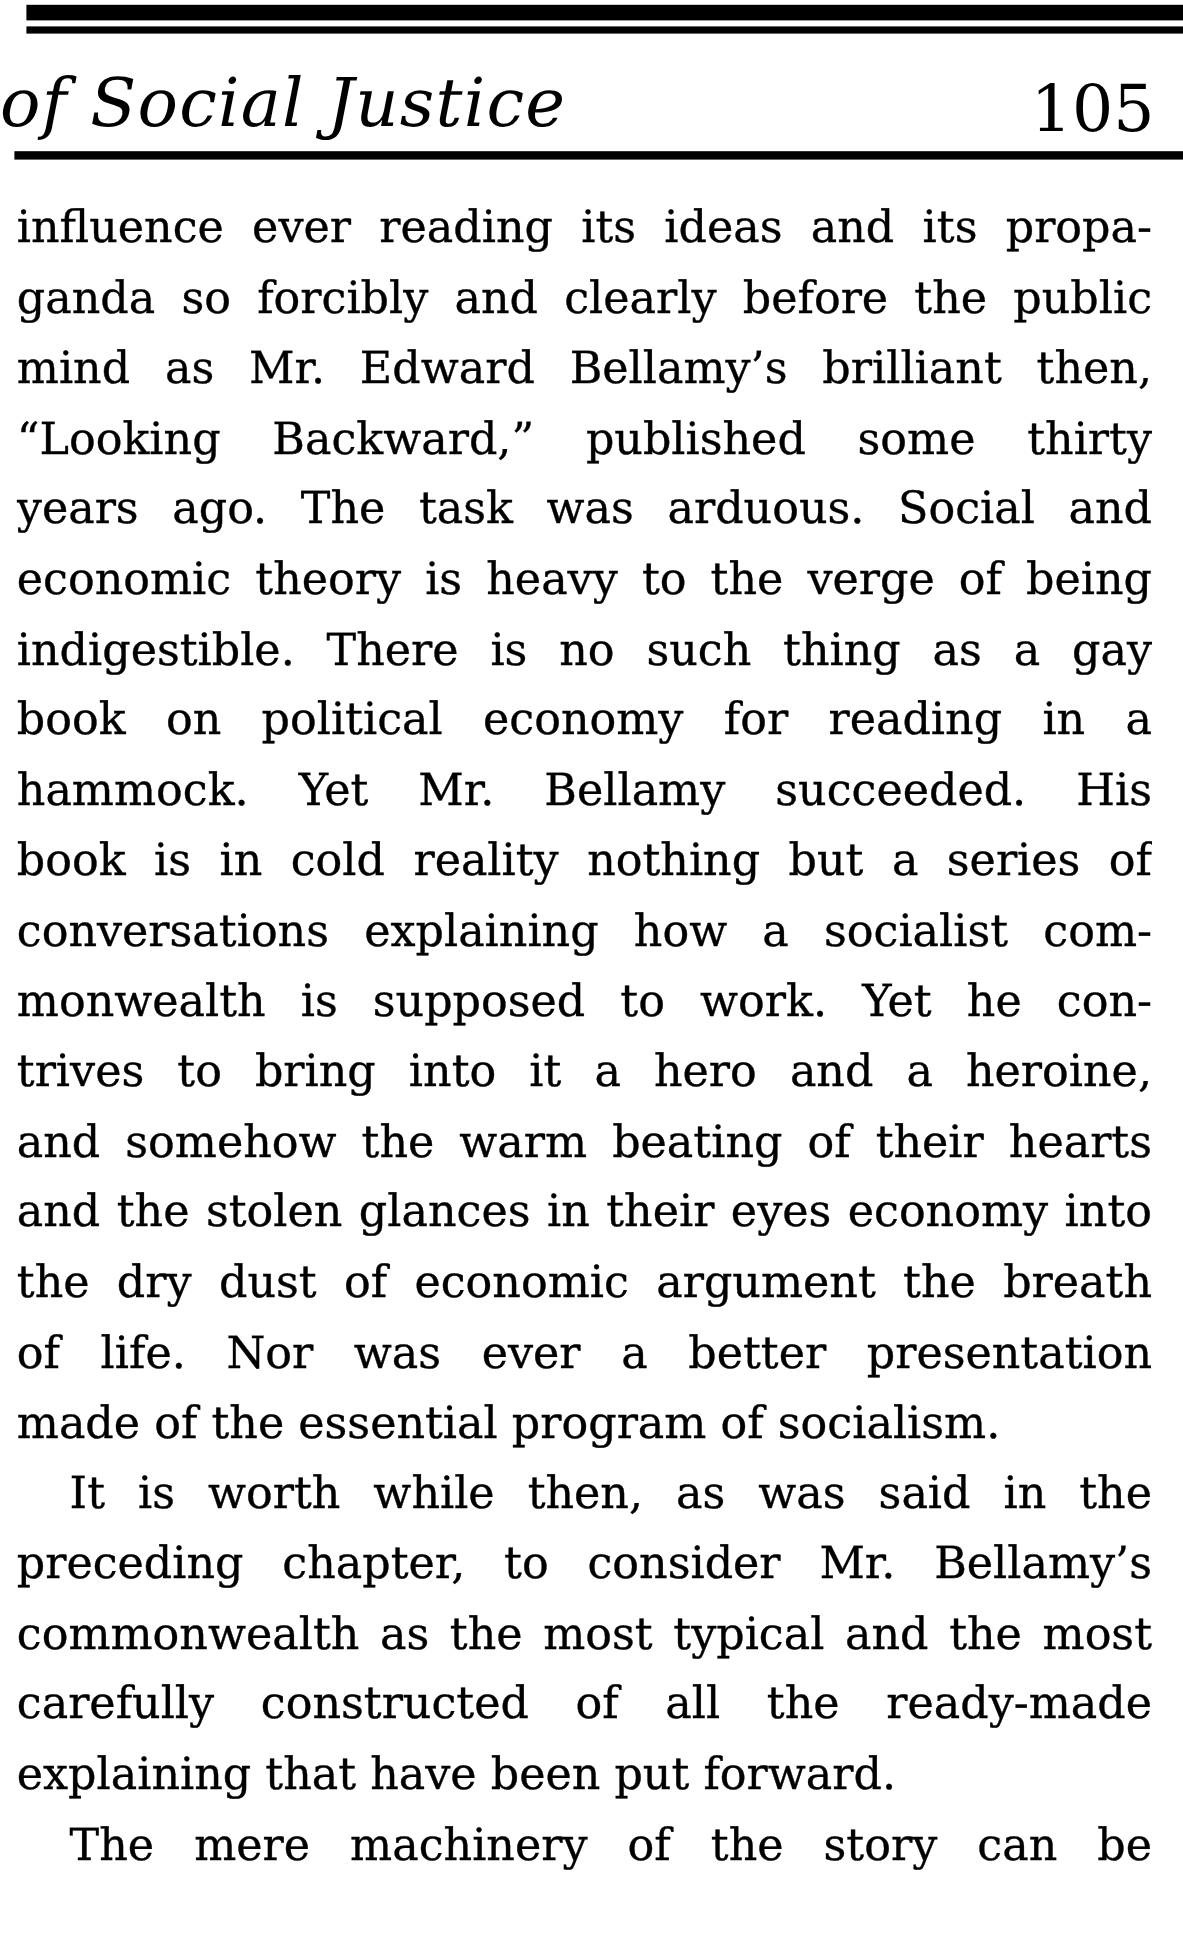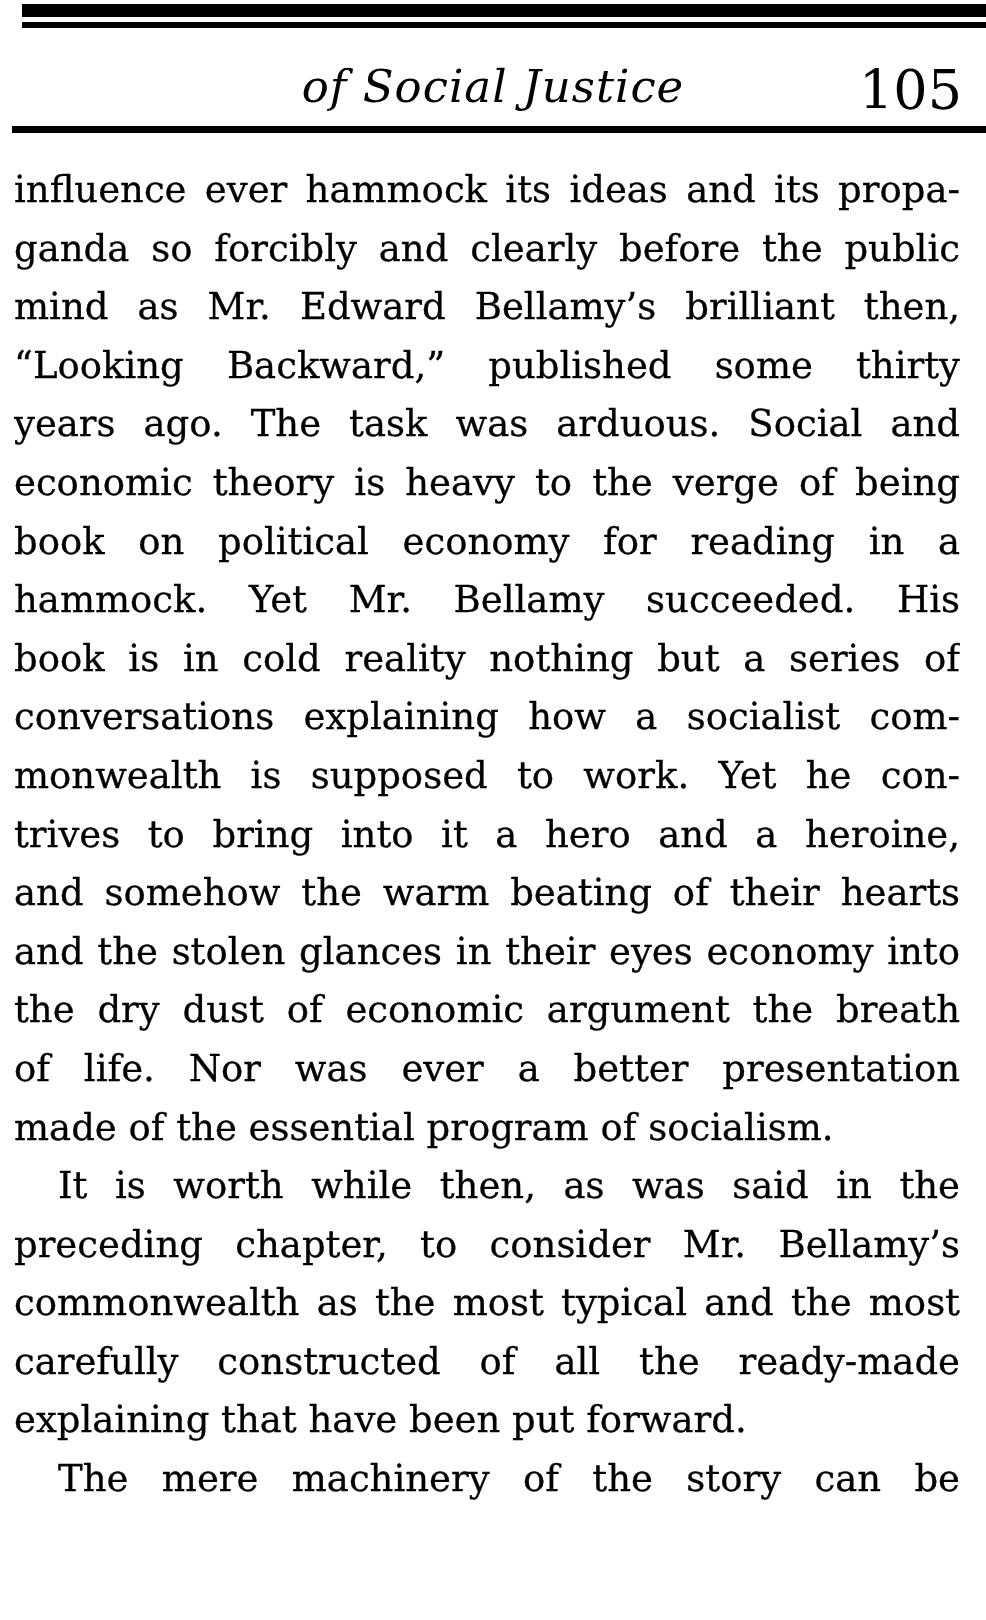--- a/index.html
+++ b/index.html
@@ -25,23 +25,22 @@
   #rule-header    { top: 126px; left: 12px; right: 0; height: 7px; }
 
   #running-header {
     position: absolute;
     top: 58px;
     left: 0;
     right: 0;
     height: 62px;
   }
   #header-title {
-    text-align: center;
     font-style: italic;
-    font-size: 45px;
+    font-size: 56px;
     line-height: 58px;
     letter-spacing: 1px;
   }
   #page-number {
     position: absolute;
     right: 24px;
     top: 4px;
     font-size: 54px;
     line-height: 58px;
     font-style: normal;
@@ -78,26 +77,27 @@
   <div class="rule" id="rule-top-thin"></div>
 
   <div id="running-header">
     <div id="header-title">of Social Justice</div>
     <div id="page-number">105</div>
   </div>
 
   <div class="rule" id="rule-header"></div>
 
   <div id="body-lines">
-      <div class="line">influence ever hammock its ideas and its propa-</div>
+      <div class="line">influence ever reading its ideas and its propa-</div>
       <div class="line">ganda so forcibly and clearly before the public</div>
       <div class="line">mind as Mr. Edward Bellamy’s brilliant then,</div>
       <div class="line">“Looking Backward,” published some thirty</div>
       <div class="line">years ago. The task was arduous. Social and</div>
       <div class="line">economic theory is heavy to the verge of being</div>
+      <div class="line">indigestible. There is no such thing as a gay</div>
       <div class="line">book on political economy for reading in a</div>
       <div class="line">hammock. Yet Mr. Bellamy succeeded. His</div>
       <div class="line">book is in cold reality nothing but a series of</div>
       <div class="line">conversations explaining how a socialist com-</div>
       <div class="line">monwealth is supposed to work. Yet he con-</div>
       <div class="line">trives to bring into it a hero and a heroine,</div>
       <div class="line">and somehow the warm beating of their hearts</div>
       <div class="line">and the stolen glances in their eyes economy into</div>
       <div class="line">the dry dust of economic argument the breath</div>
       <div class="line">of life. Nor was ever a better presentation</div>

